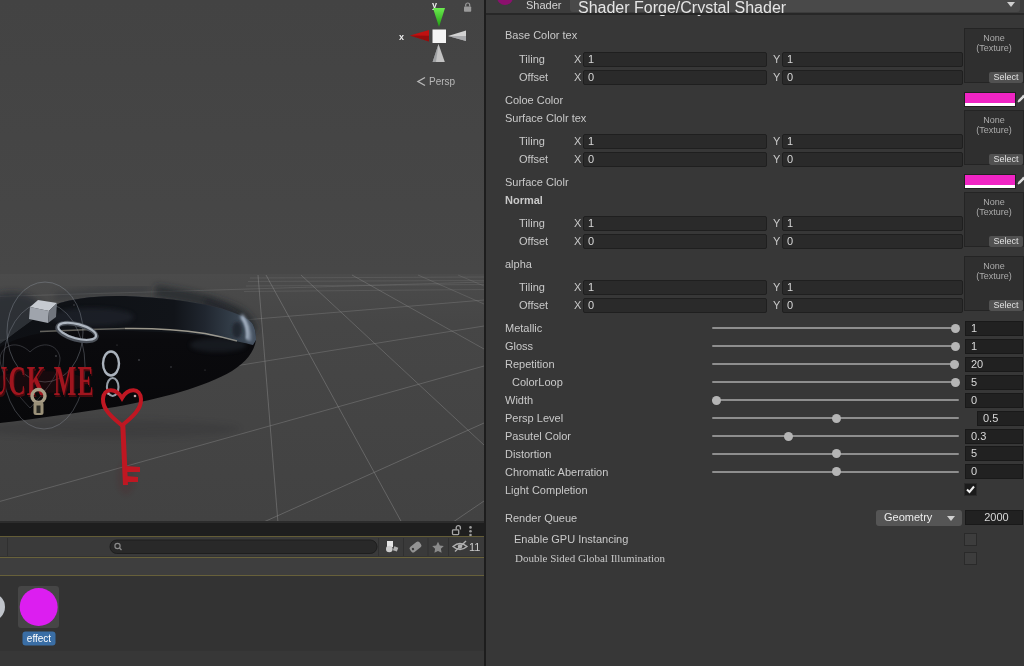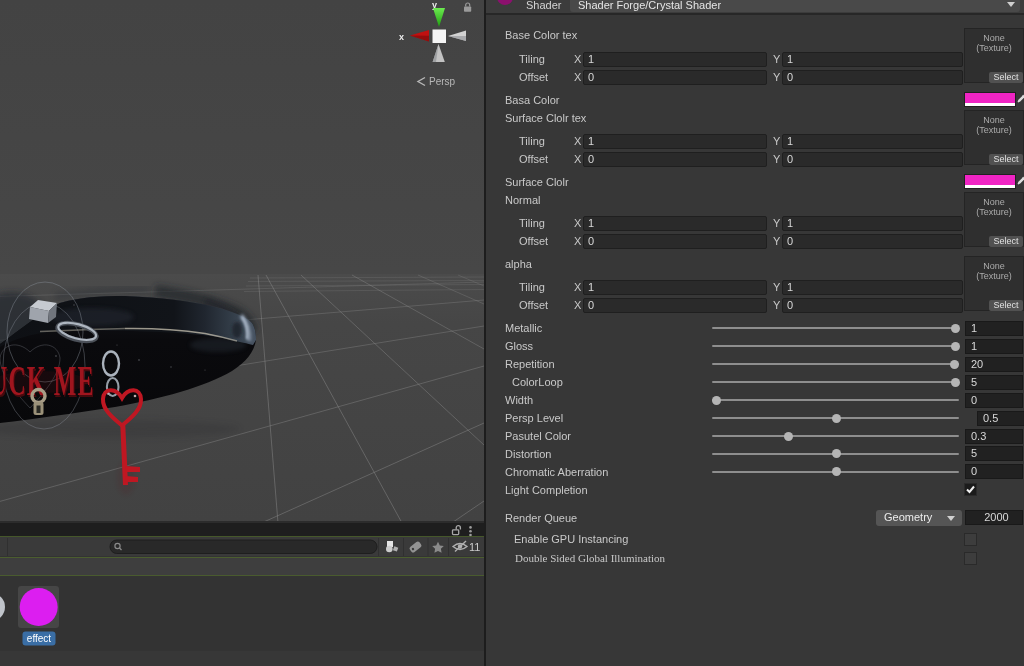--- a/index.html
+++ b/index.html
@@ -1,19 +1,19 @@
 <!DOCTYPE html>
 <html><head>
 <meta charset="utf-8">
 <style>
   html,body{margin:0;padding:0;}
   body{width:1024px;height:666px;overflow:hidden;background:#373737;
        font-family:"Liberation Sans",sans-serif;position:relative;}
   #scene{position:absolute;left:0;top:0;width:484px;height:523px;overflow:hidden;}
-  #proj{position:absolute;left:0;top:523px;width:484px;height:128px;background:#84cc16;overflow:hidden;}
+  #proj{position:absolute;left:0;top:523px;width:484px;height:128px;background:#fde047;overflow:hidden;}
   #insp{position:absolute;left:484px;top:0;width:540px;height:666px;background:#373737;
         border-left:2px solid #1d1d1d;box-sizing:border-box;overflow:hidden;}
   .lbl{position:absolute;font-size:11px;color:#c9c9c9;white-space:nowrap;line-height:13px;}
   .fld{position:absolute;background:#2a2a2a;border:1px solid #1f1f1f;border-radius:2px;
        box-sizing:border-box;color:#d8d8d8;font-size:11px;line-height:13px;padding-left:4px;}
   .texbox{position:absolute;left:478px;width:60px;height:55px;background:#2f2f2f;
           border:1px solid #242424;box-sizing:border-box;}
   .texbox .n1{position:absolute;top:4px;left:0;width:100%;text-align:center;font-size:9px;color:#ababab;}
   .texbox .n2{position:absolute;top:14px;left:0;width:100%;text-align:center;font-size:9px;color:#ababab;}
   .selbtn{position:absolute;left:24px;top:43px;width:34px;height:11px;background:#515151;
@@ -259,21 +259,21 @@
   <rect x="22.5" y="108.5" width="33" height="14" rx="3" fill="#3a6ea5"></rect>
   <text x="39" y="119" font-size="10" fill="#ffffff" text-anchor="middle" font-family="Liberation Sans,sans-serif">effect</text>
 </svg>
 </div>
 <div id="insp">
 
   <div style="position:absolute;left:0;top:0;width:540px;height:13px;background:#3c3c3c;"></div>
   <div style="position:absolute;left:10.5px;top:-11px;width:16px;height:16px;border-radius:50%;background:#8c106e;"></div>
   <div class="lbl" style="left:40px;top:-1px;color:#d4d4d4;">Shader</div>
   <div style="position:absolute;left:84px;top:-2px;width:450px;height:14px;background:#494949;border-radius:3px;">
-    <div style="position:absolute;left:8px;top:1px;font-size:11px;color:#e6e6e6;">Shader Forge/Crystal Shader</div>
+    <div style="position:absolute;left:8px;top:1px;font-size:16px;color:#e6e6e6;">Shader Forge/Crystal Shader</div>
     <div style="position:absolute;right:5px;top:4px;width:0;height:0;border-left:4px solid transparent;border-right:4px solid transparent;border-top:5px solid #cfcfcf;"></div>
   </div>
   <div style="position:absolute;left:0;top:13px;width:540px;height:2px;background:#272727;"></div>
 
   <div class="lbl" style="left:19px;top:29px;">Base Color tex</div>
   <div class="texbox" style="top:28px;">
       <div class="n1">None</div>
       <div class="n2">(Texture)</div>
       <div class="selbtn">Select</div>
     </div>
@@ -281,21 +281,21 @@
   <div class="lbl" style="left:88px;top:53px;">X</div>
   <div class="fld" style="left:97px;top:52px;width:184px;height:15px;">1</div>
   <div class="lbl" style="left:287px;top:53px;">Y</div>
   <div class="fld" style="left:296px;top:52px;width:181px;height:15px;">1</div>
   <div class="lbl" style="left:33px;top:71px;">Offset</div>
   <div class="lbl" style="left:88px;top:71px;">X</div>
   <div class="fld" style="left:97px;top:70px;width:184px;height:15px;">0</div>
   <div class="lbl" style="left:287px;top:71px;">Y</div>
   <div class="fld" style="left:296px;top:70px;width:181px;height:15px;">0</div>
 
-  <div class="lbl" style="left:19px;top:94px;">Basa Color</div>
+  <div class="lbl" style="left:19px;top:94px;">Coloe Color</div>
   <div class="swatch" style="top:92px;">
       <div class="c"></div>
       <div class="a"></div>
     </div>
   <svg style="position:absolute;left:531px;top:93px;" width="10" height="12" viewBox="0 0 10 12">
       <path d="M7.8 0.8 L9.2 2.2 L7.4 4 L7.9 4.5 L6.7 5 L3.2 8.6 L1.2 9.4 L0.6 8.8 L1.4 6.8 L5 3.3 L5.5 2.1 L6 2.6 Z" fill="#dcdcdc"></path>
     </svg>
 
   <div class="lbl" style="left:19px;top:112px;">Surface Clolr tex</div>
   <div class="texbox" style="top:110px;">
@@ -316,21 +316,21 @@
 
   <div class="lbl" style="left:19px;top:176px;">Surface Clolr</div>
   <div class="swatch" style="top:174px;">
       <div class="c"></div>
       <div class="a"></div>
     </div>
   <svg style="position:absolute;left:531px;top:175px;" width="10" height="12" viewBox="0 0 10 12">
       <path d="M7.8 0.8 L9.2 2.2 L7.4 4 L7.9 4.5 L6.7 5 L3.2 8.6 L1.2 9.4 L0.6 8.8 L1.4 6.8 L5 3.3 L5.5 2.1 L6 2.6 Z" fill="#dcdcdc"></path>
     </svg>
 
-  <div class="lbl" style="left:19px;top:194px;">Normal</div>
+  <div class="lbl" style="left:19px;top:194px;font-weight:bold;">Normal</div>
   <div class="texbox" style="top:192px;">
       <div class="n1">None</div>
       <div class="n2">(Texture)</div>
       <div class="selbtn">Select</div>
     </div>
   <div class="lbl" style="left:33px;top:217px;">Tiling</div>
   <div class="lbl" style="left:88px;top:217px;">X</div>
   <div class="fld" style="left:97px;top:216px;width:184px;height:15px;">1</div>
   <div class="lbl" style="left:287px;top:217px;">Y</div>
   <div class="fld" style="left:296px;top:216px;width:181px;height:15px;">1</div>

